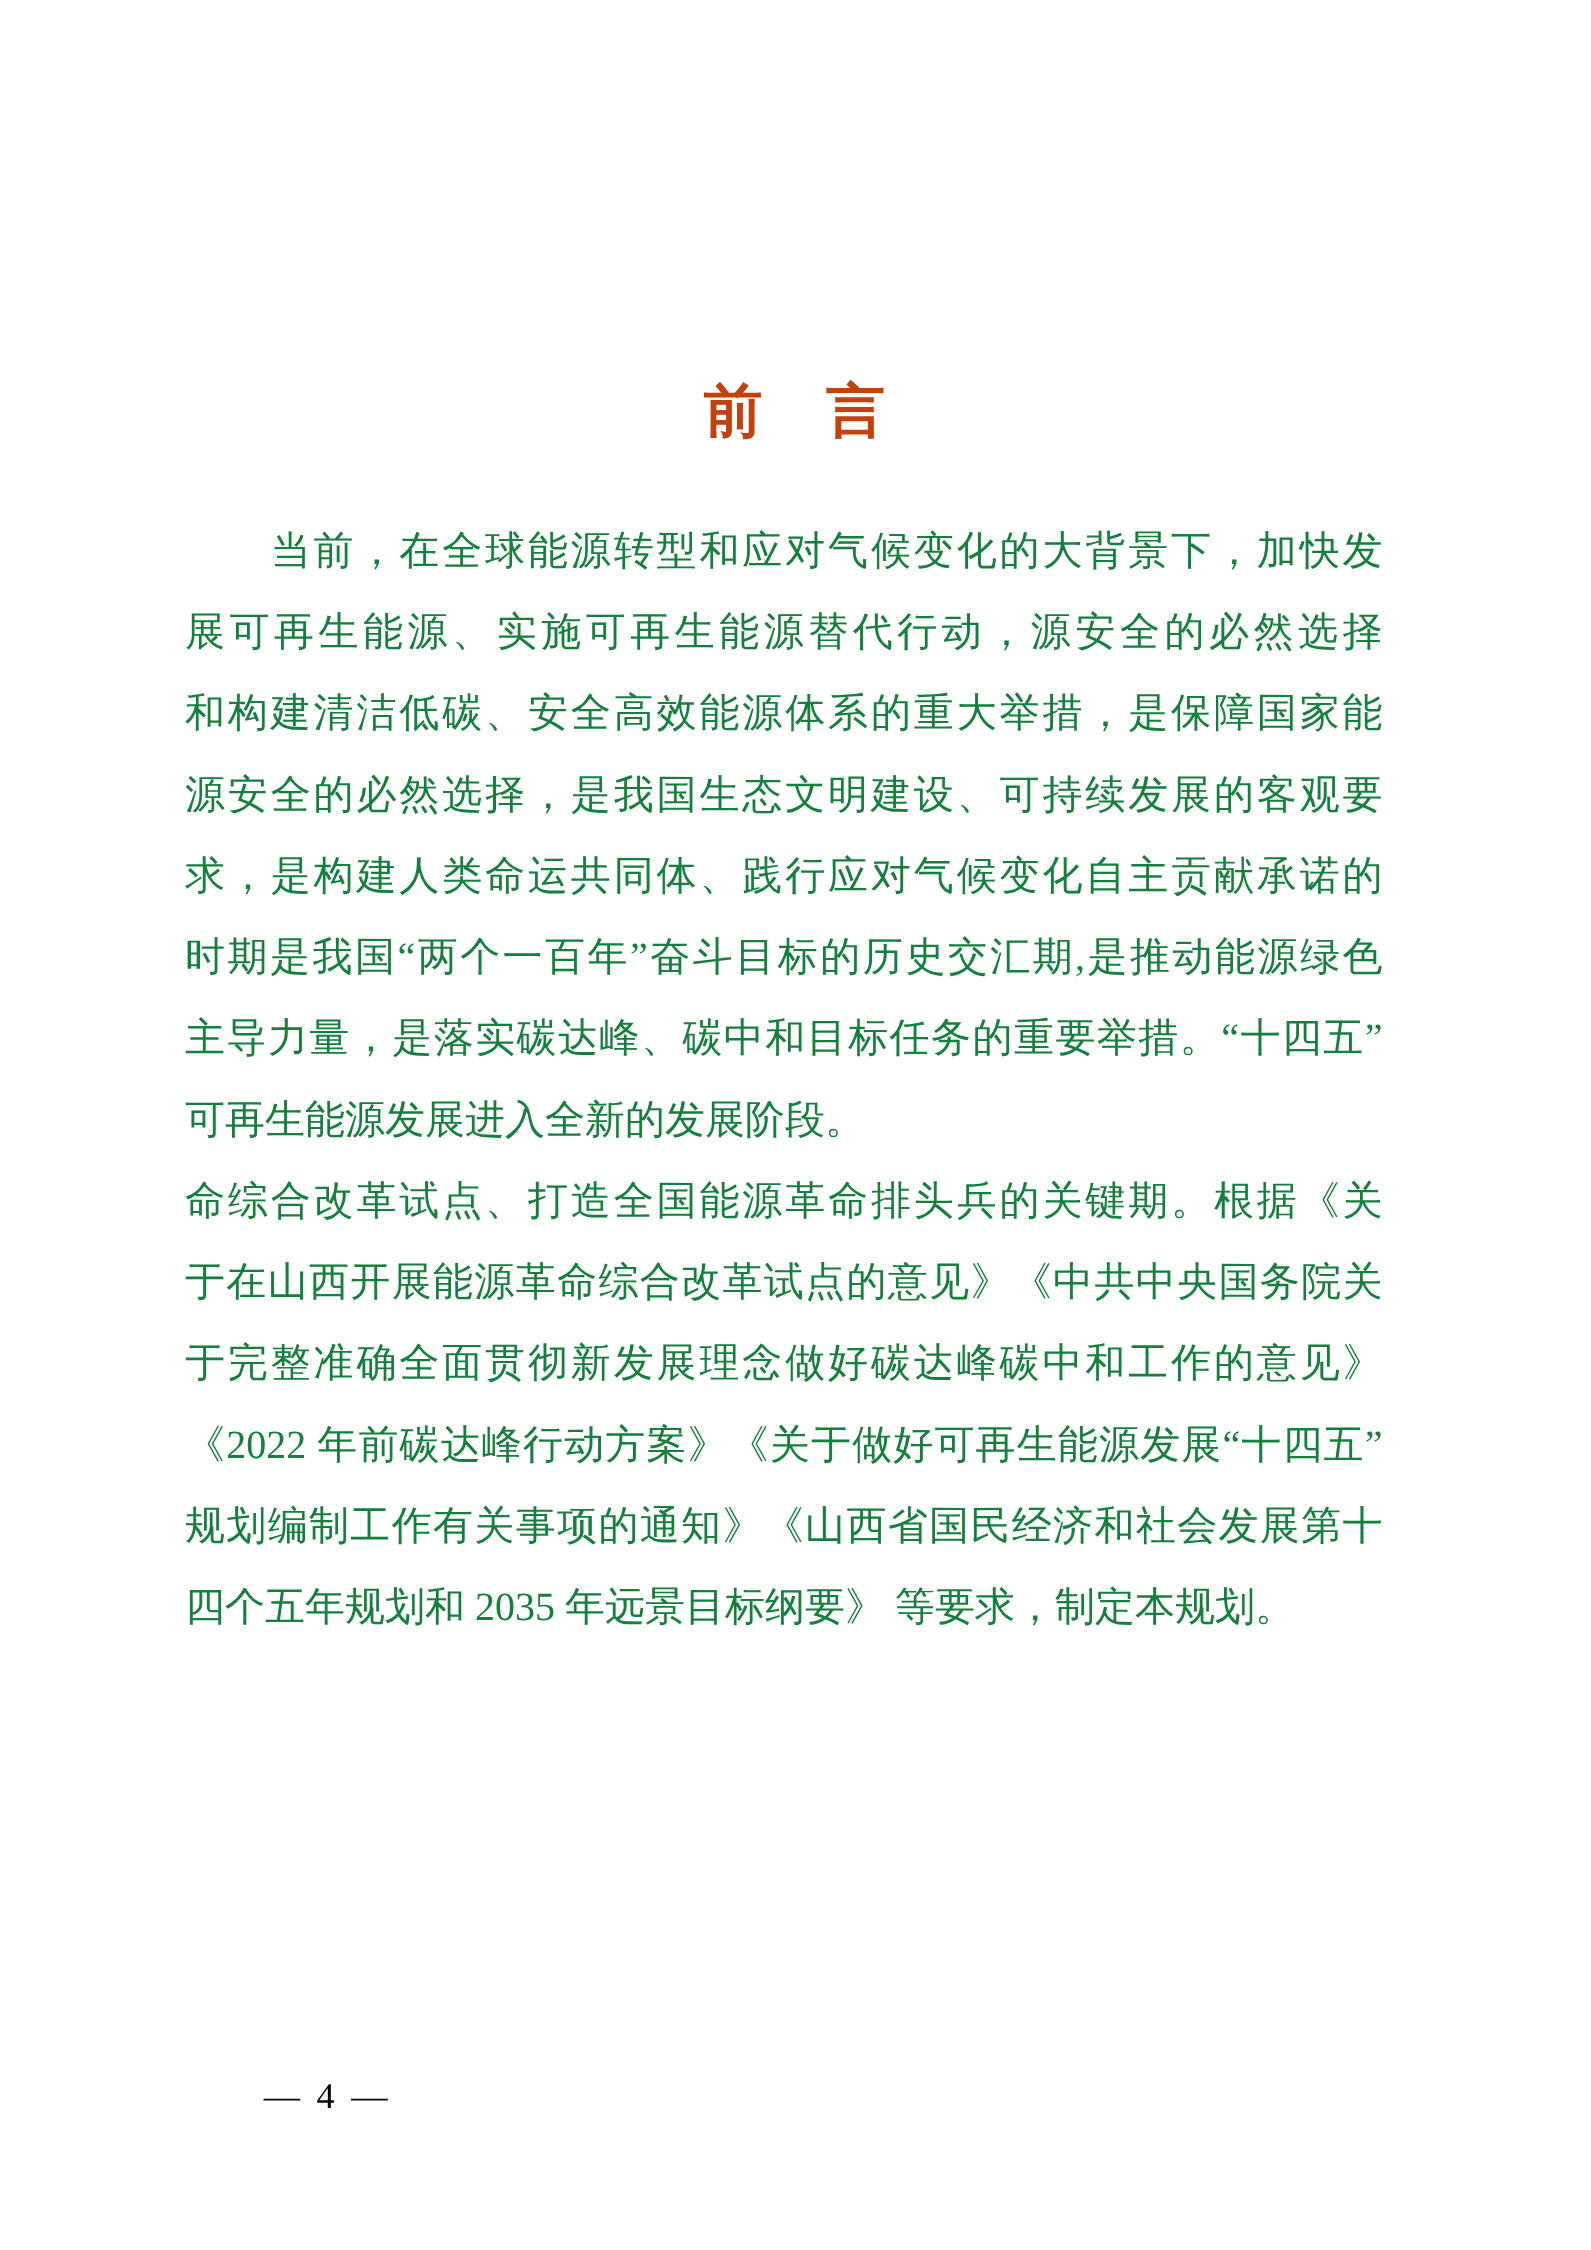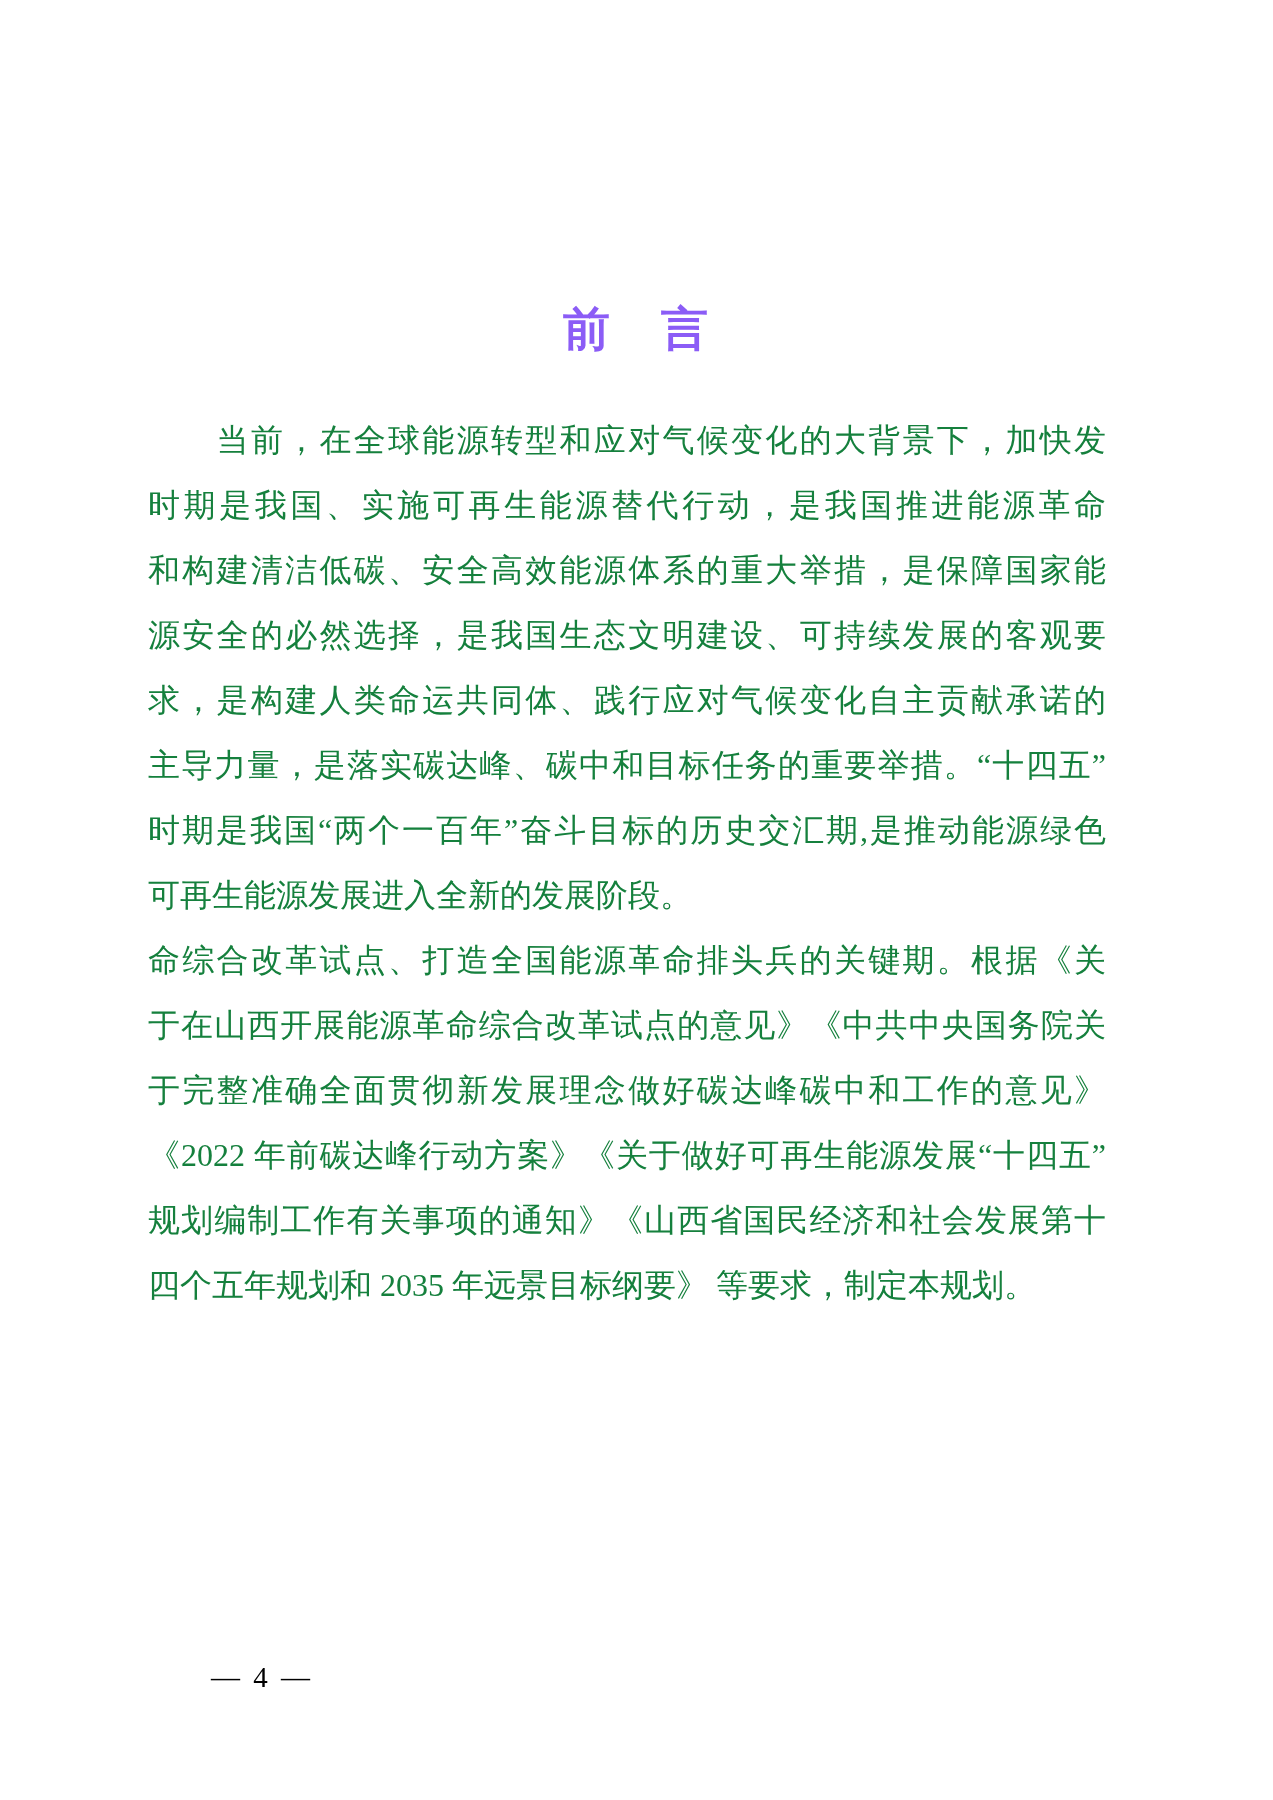--- a/index.html
+++ b/index.html
@@ -18,21 +18,21 @@
   .doc-title {
     position: absolute;
     top: 298px;
     left: 0;
     width: 100%;
     text-align: center;
     font-family: "Liberation Sans", "DejaVu Sans", sans-serif;
     font-weight: 700;
     font-size: 47px;
     letter-spacing: 2px;
-    color: #8b5cf6;
+    color: #c2410c;
     white-space: pre;
   }
   .doc-body {
     position: absolute;
     top: 408px;
     left: 148px;
     width: 958px;
     font-family: "Liberation Serif", "DejaVu Serif", serif;
     font-size: 32px;
     color: #15803d;
@@ -61,26 +61,26 @@
 </style>
 </head>
 <body>
 
 <div class="page">
 
   <div class="doc-title">前　言</div>
 
   <div class="doc-body">
     <div class="body-line">　　当前，在全球能源转型和应对气候变化的大背景下，加快发</div>
-    <div class="body-line">时期是我国、实施可再生能源替代行动，是我国推进能源革命</div>
+    <div class="body-line">展可再生能源、实施可再生能源替代行动，源安全的必然选择</div>
     <div class="body-line">和构建清洁低碳、安全高效能源体系的重大举措，是保障国家能</div>
     <div class="body-line">源安全的必然选择，是我国生态文明建设、可持续发展的客观要</div>
     <div class="body-line">求，是构建人类命运共同体、践行应对气候变化自主贡献承诺的</div>
+    <div class="body-line">时期是我国“两个一百年”奋斗目标的历史交汇期,是推动能源绿色</div>
     <div class="body-line">主导力量，是落实碳达峰、碳中和目标任务的重要举措。“十四五”</div>
-    <div class="body-line">时期是我国“两个一百年”奋斗目标的历史交汇期,是推动能源绿色</div>
     <div class="body-line para-end">可再生能源发展进入全新的发展阶段。</div>
     <div class="body-line">命综合改革试点、打造全国能源革命排头兵的关键期。根据《关</div>
     <div class="body-line">于在山西开展能源革命综合改革试点的意见》《中共中央国务院关</div>
     <div class="body-line">于完整准确全面贯彻新发展理念做好碳达峰碳中和工作的意见》</div>
     <div class="body-line">《2022 年前碳达峰行动方案》《关于做好可再生能源发展“十四五”</div>
     <div class="body-line">规划编制工作有关事项的通知》《山西省国民经济和社会发展第十</div>
     <div class="body-line para-end">四个五年规划和 2035 年远景目标纲要》 等要求，制定本规划。</div>
   </div>
 
   <div class="page-footer">

